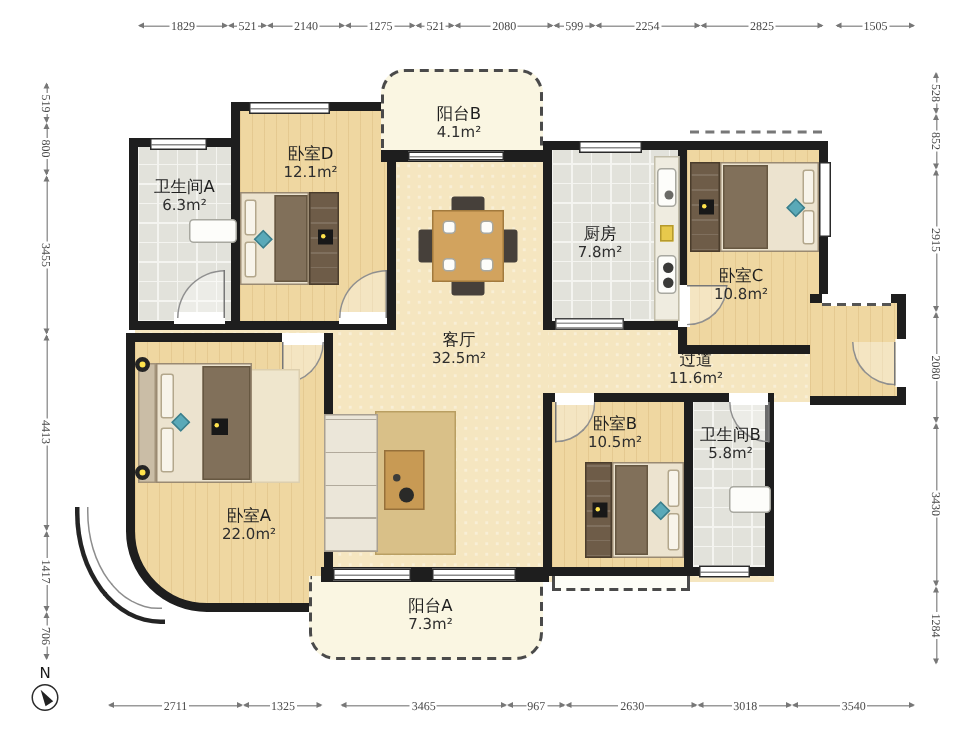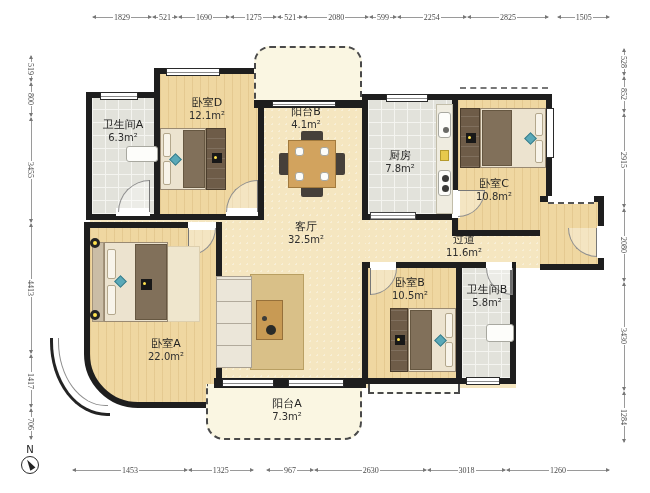--- a/index.html
+++ b/index.html
@@ -80,21 +80,21 @@
         <em>1829</em>
         <i class="a ar"></i>
       </span>
       <span class="dim" style="flex-grow: 521;">
         <i class="a al"></i>
         <em>521</em>
         <i class="a ar"></i>
       </span>
       <span class="dim" style="flex-grow: 1480;">
         <i class="a al"></i>
-        <em>1690</em>
+        <em>2140</em>
         <i class="a ar"></i>
       </span>
       <span class="dim" style="flex-grow: 1275;">
         <i class="a al"></i>
         <em>1275</em>
         <i class="a ar"></i>
       </span>
       <span class="dim" style="flex-grow: 521;">
         <i class="a al"></i>
         <em>521</em>
@@ -123,46 +123,51 @@
       <span class="dim" style="flex-grow: 1505;">
         <i class="a al"></i>
         <em>1505</em>
         <i class="a ar"></i>
       </span>
     </div>
   <div class="dimrow" id="dim-bottom" style="left:72px;top:464px;width:538px;height:12px;">
 
   <span class="dim" style="flex-grow: 2711;">
         <i class="a al"></i>
-        <em>1453</em>
+        <em>2711</em>
         <i class="a ar"></i>
       </span>
       <span class="dim" style="flex-grow: 1325;">
         <i class="a al"></i>
         <em>1325</em>
         <i class="a ar"></i>
       </span>
+      <span class="dim" style="flex-grow: 3465;">
+        <i class="a al"></i>
+        <em>3465</em>
+        <i class="a ar"></i>
+      </span>
       <span class="dim" style="flex-grow: 967;">
         <i class="a al"></i>
         <em>967</em>
         <i class="a ar"></i>
       </span>
       <span class="dim" style="flex-grow: 2630;">
         <i class="a al"></i>
         <em>2630</em>
         <i class="a ar"></i>
       </span>
       <span class="dim" style="flex-grow: 1681;">
         <i class="a al"></i>
         <em>3018</em>
         <i class="a ar"></i>
       </span>
       <span class="dim" style="flex-grow: 2390;">
         <i class="a al"></i>
-        <em>1260</em>
+        <em>3540</em>
         <i class="a ar"></i>
       </span>
     </div>
   <div class="dimrow dimcol" id="dim-left" style="left:24px;top:55px;width:13px;height:385px;">
 
   <span class="dimv" style="flex-grow: 519;">
         <i class="a au"></i>
         <em>519</em>
         <i class="a ad"></i>
       </span>
@@ -354,21 +359,21 @@
   <div class="abs f white" style="left:486px;top:324px;width:28px;height:18px;"></div>
 
   <div class="lab" style="left:123px;top:131px;">
       <div>卫生间A</div>
       <div class="area">6.3m²</div>
     </div>
   <div class="lab" style="left:207px;top:109px;">
       <div>卧室D</div>
       <div class="area">12.1m²</div>
     </div>
-  <div class="lab" style="left:306px;top:82px;margin-top:36px;">
+  <div class="lab" style="left:306px;top:82px;">
       <div>阳台B</div>
       <div class="area">4.1m²</div>
     </div>
   <div class="lab" style="left:400px;top:162px;">
       <div>厨房</div>
       <div class="area">7.8m²</div>
     </div>
   <div class="lab" style="left:494px;top:190px;">
       <div>卧室C</div>
       <div class="area">10.8m²</div>

